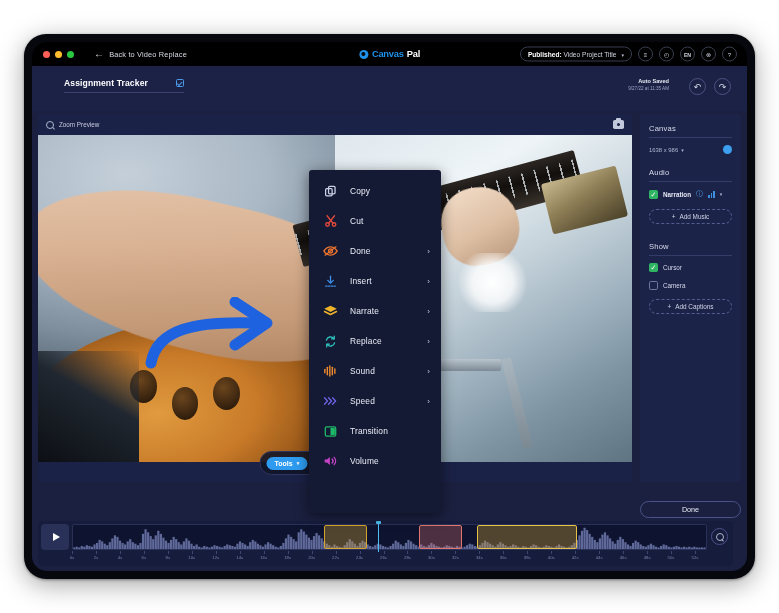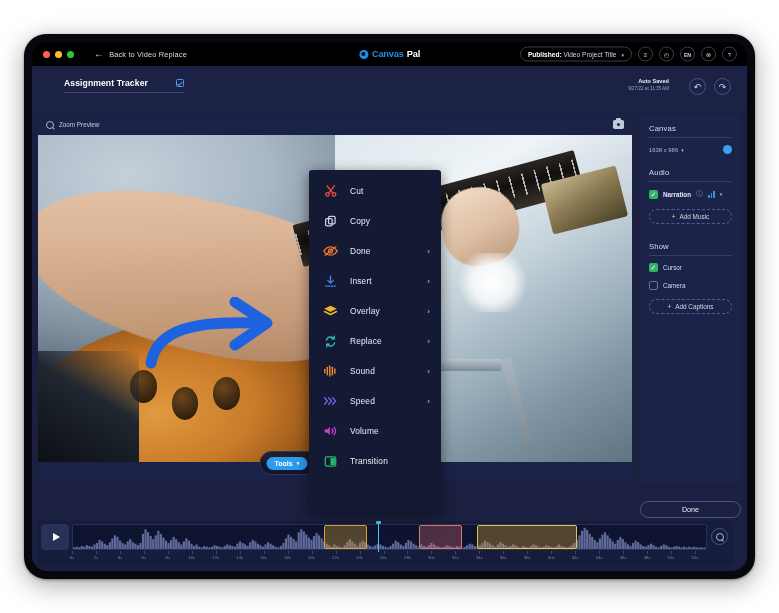--- a/index.html
+++ b/index.html
@@ -586,37 +586,37 @@
             <span>Arrow</span>
           </div>
           <div class="tool-circle" id="text-tool-btn">Tt</div>
           <div class="tool-circle" id="cursor-tool-btn">➤</div>
         </div>
       </div>
 
       <div id="context-menu">
           <div class="menu-item">
             <span class="mi-icon">
+              <svg viewBox="0 0 16 16" width="13" height="13">
+                <rect x="2" y="4.5" width="8" height="9" rx="1.4" stroke="#c9cfe4" fill="none" stroke-width="1.6" stroke-linecap="round" stroke-linejoin="round"></rect>
+                <rect x="5.6" y="1.8" width="8" height="9" rx="1.4" stroke="#c9cfe4" fill="none" stroke-width="1.6" stroke-linecap="round" stroke-linejoin="round"></rect>
+              </svg>
+            </span>
+            <span class="mi-label">Copy</span>
+          </div>
+          <div class="menu-item">
+            <span class="mi-icon">
               <svg viewBox="0 0 16 16" width="14" height="14">
                 <circle cx="4" cy="12" r="2" stroke="#e0483c" fill="none" stroke-width="1.6" stroke-linecap="round" stroke-linejoin="round"></circle>
                 <circle cx="11.5" cy="12" r="2" stroke="#e0483c" fill="none" stroke-width="1.6" stroke-linecap="round" stroke-linejoin="round"></circle>
                 <line x1="12" y1="2" x2="5.3" y2="10.6" stroke="#e0483c" fill="none" stroke-width="1.6" stroke-linecap="round" stroke-linejoin="round"></line>
                 <line x1="3.5" y1="2" x2="10.2" y2="10.6" stroke="#e0483c" fill="none" stroke-width="1.6" stroke-linecap="round" stroke-linejoin="round"></line>
               </svg>
             </span>
             <span class="mi-label">Cut</span>
-          </div>
-          <div class="menu-item">
-            <span class="mi-icon">
-              <svg viewBox="0 0 16 16" width="13" height="13">
-                <rect x="2" y="4.5" width="8" height="9" rx="1.4" stroke="#c9cfe4" fill="none" stroke-width="1.6" stroke-linecap="round" stroke-linejoin="round"></rect>
-                <rect x="5.6" y="1.8" width="8" height="9" rx="1.4" stroke="#c9cfe4" fill="none" stroke-width="1.6" stroke-linecap="round" stroke-linejoin="round"></rect>
-              </svg>
-            </span>
-            <span class="mi-label">Copy</span>
           </div>
           <div class="menu-item">
             <span class="mi-icon">
               <svg viewBox="0 0 18 14" width="15" height="12">
                 <path d="M1 7c2.6-3.8 5.2-5 8-5s5.4 1.2 8 5c-2.6 3.8-5.2 5-8 5S3.6 10.8 1 7z" stroke="#e8712f" fill="none" stroke-width="1.6" stroke-linecap="round" stroke-linejoin="round"></path>
                 <circle cx="9" cy="7" r="2.4" stroke="#e8712f" fill="none" stroke-width="1.6" stroke-linecap="round" stroke-linejoin="round"></circle>
                 <line x1="2.5" y1="12" x2="15.5" y2="2" stroke="#e8712f" stroke-width="1.6" stroke-linecap="round"></line>
               </svg>
             </span>
             <span class="mi-label">Done</span>
@@ -633,21 +633,21 @@
             <span class="mi-label">Insert</span>
             <span class="mi-chevron">›</span>
           </div>
           <div class="menu-item">
             <span class="mi-icon">
               <svg viewBox="0 0 18 16" width="15" height="14">
                 <path d="M9 1.6 L16.5 5.4 L9 9.2 L1.5 5.4 Z" fill="#f0b429"></path>
                 <path d="M1.8 8.6 L9 12.2 L16.2 8.6" stroke="#f0b429" stroke-width="1.7" fill="none" stroke-linecap="round" stroke-linejoin="round"></path>
               </svg>
             </span>
-            <span class="mi-label">Overlay</span>
+            <span class="mi-label">Narrate</span>
             <span class="mi-chevron">›</span>
           </div>
           <div class="menu-item">
             <span class="mi-icon">
               <svg viewBox="0 0 16 16" width="13" height="13">
                 <path d="M3 6.2a5 5 0 0 1 9-1.6" stroke="#2ec7c2" fill="none" stroke-width="1.6" stroke-linecap="round" stroke-linejoin="round"></path>
                 <path d="M13 9.8a5 5 0 0 1-9 1.6" stroke="#2ec7c2" fill="none" stroke-width="1.6" stroke-linecap="round" stroke-linejoin="round"></path>
                 <path d="M12.6 1.4v3.4h-3.3" stroke="#2ec7c2" fill="none" stroke-width="1.6" stroke-linecap="round" stroke-linejoin="round"></path>
                 <path d="M3.4 14.6v-3.4h3.3" stroke="#2ec7c2" fill="none" stroke-width="1.6" stroke-linecap="round" stroke-linejoin="round"></path>
               </svg>
@@ -678,36 +678,36 @@
                   <path d="M7.4 2.6 L11.4 7 L7.4 11.4"></path>
                   <path d="M12.8 2.6 L16.8 7 L12.8 11.4"></path>
                 </g>
               </svg>
             </span>
             <span class="mi-label">Speed</span>
             <span class="mi-chevron">›</span>
           </div>
           <div class="menu-item">
             <span class="mi-icon">
+              <svg viewBox="0 0 16 16" width="13" height="13">
+                <rect x="1.6" y="2.4" width="12.8" height="11.2" rx="1.6" stroke="#1fb868" stroke-width="1.6" fill="none"></rect>
+                <path d="M8 3.6 h4.2 a1.2 1.2 0 0 1 1.2 1.2 v6.4 a1.2 1.2 0 0 1 -1.2 1.2 H8 Z" fill="#1fb868"></path>
+              </svg>
+            </span>
+            <span class="mi-label">Transition</span>
+          </div>
+          <div class="menu-item">
+            <span class="mi-icon">
               <svg viewBox="0 0 18 14" width="15" height="12">
                 <path d="M2 5.2h2.8L8.2 2.2v9.6L4.8 8.8H2z" fill="#c943c9"></path>
                 <path d="M11 4.6a3.6 3.6 0 0 1 0 4.8" stroke="#c943c9" fill="none" stroke-width="1.6" stroke-linecap="round" stroke-linejoin="round"></path>
                 <path d="M13.4 2.6a6.6 6.6 0 0 1 0 8.8" stroke="#c943c9" fill="none" stroke-width="1.6" stroke-linecap="round" stroke-linejoin="round"></path>
               </svg>
             </span>
             <span class="mi-label">Volume</span>
-          </div>
-          <div class="menu-item">
-            <span class="mi-icon">
-              <svg viewBox="0 0 16 16" width="13" height="13">
-                <rect x="1.6" y="2.4" width="12.8" height="11.2" rx="1.6" stroke="#1fb868" stroke-width="1.6" fill="none"></rect>
-                <path d="M8 3.6 h4.2 a1.2 1.2 0 0 1 1.2 1.2 v6.4 a1.2 1.2 0 0 1 -1.2 1.2 H8 Z" fill="#1fb868"></path>
-              </svg>
-            </span>
-            <span class="mi-label">Transition</span>
           </div>
         </div>
 
       <div id="sidebar">
         <div class="sb-heading">Canvas</div>
         <div class="sb-divider"></div>
         <div id="canvas-row">
           <div id="canvas-size">
             <span>1638 x 986</span>
             <span class="caret">▾</span>

